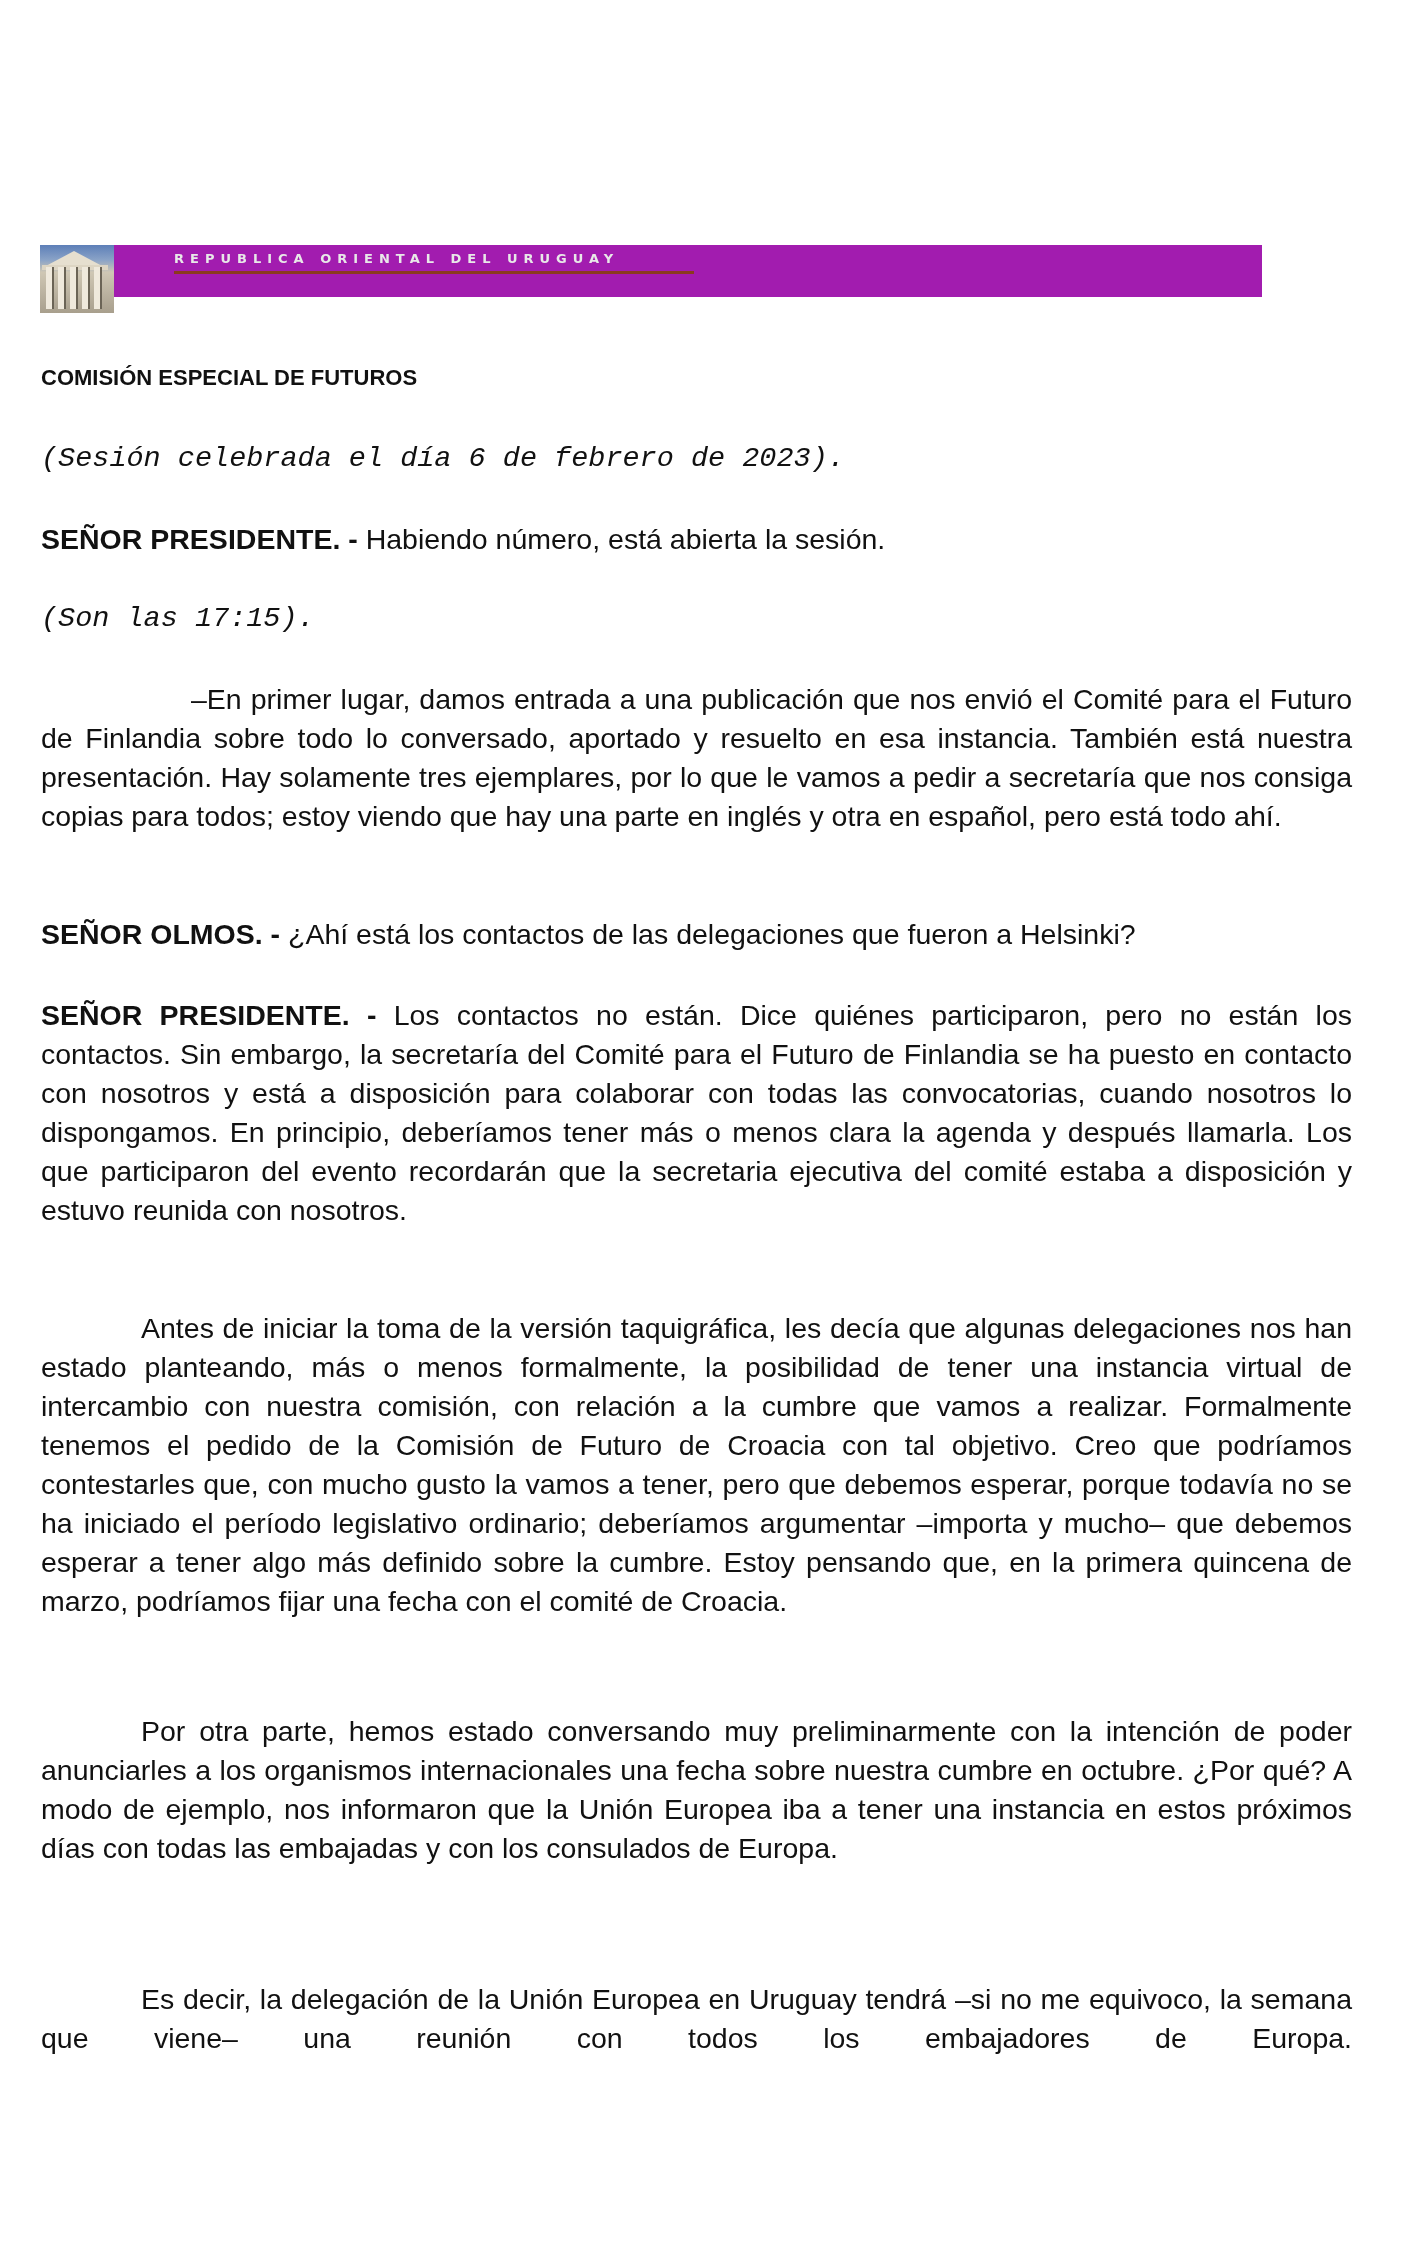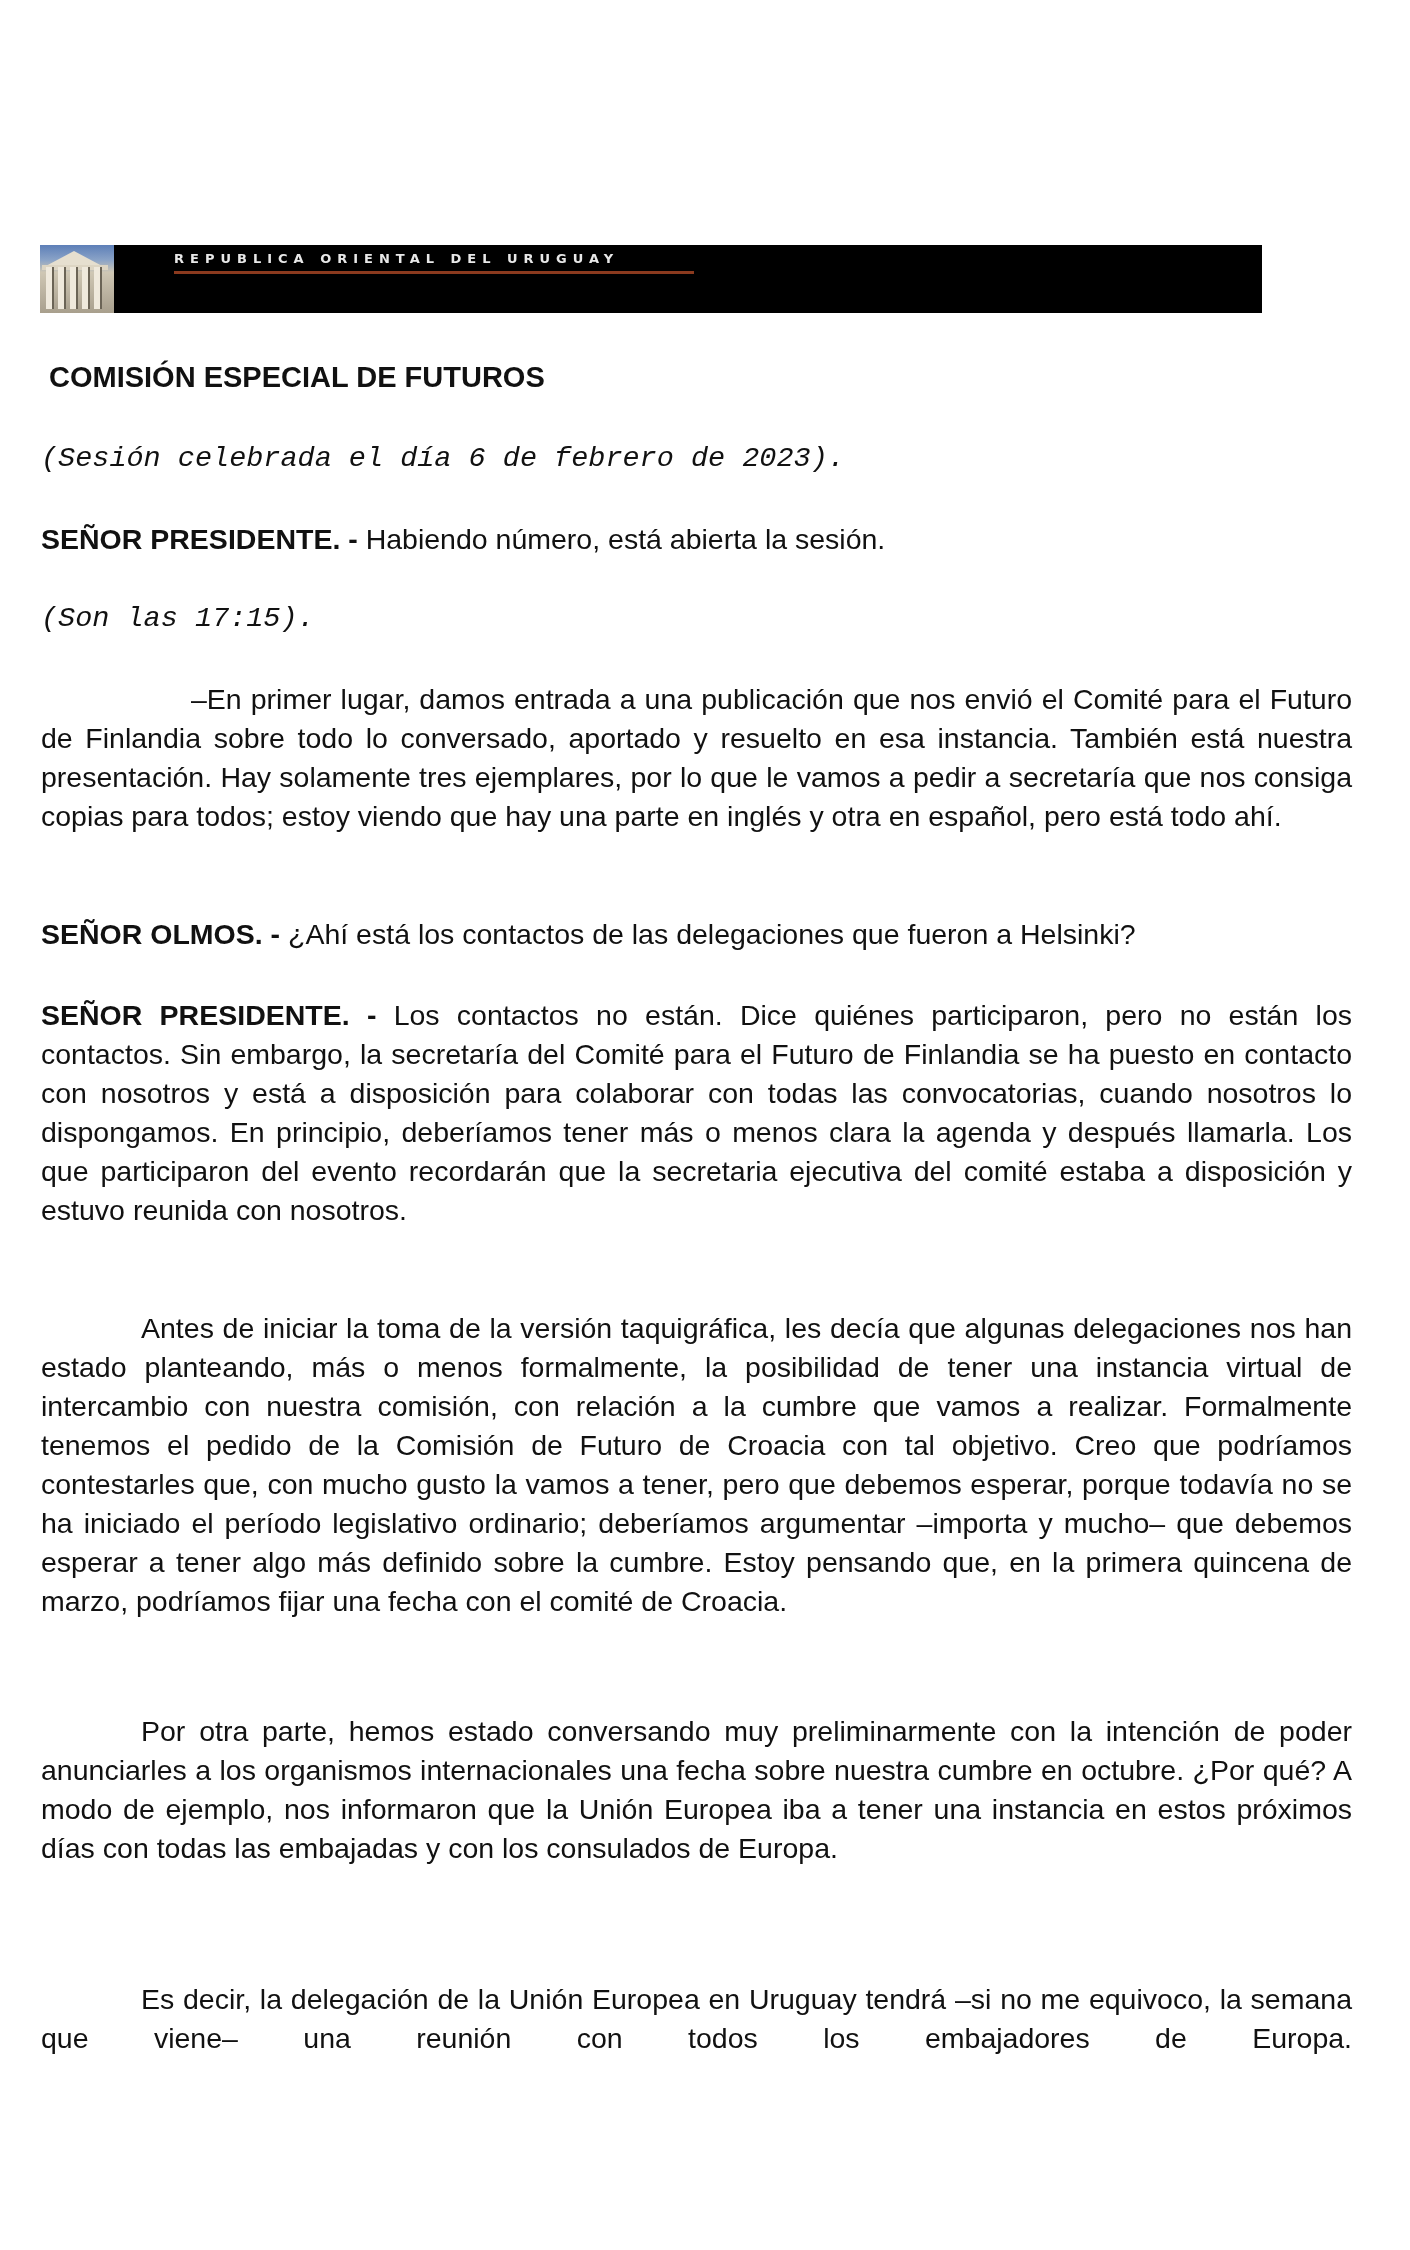--- a/index.html
+++ b/index.html
@@ -1,35 +1,35 @@
 <!DOCTYPE html>
 <html><head>
 <meta charset="utf-8">
 <style>
   html, body { margin: 0; padding: 0; background: #ffffff; }
   body { width: 1410px; height: 2250px; position: relative; overflow: hidden;
          font-family: "Liberation Sans", sans-serif; color: #111; }
-  .banner { position: absolute; left: 40px; top: 245px; width: 1222px; height: 68px;
-            background: #000000; display: flex; }
+  .banner { position: absolute; left: 40px; top: 245px; width: 1222px; height: 52px;
+            background: #a21caf; display: flex; }
   .banner-photo { width: 74px; height: 68px; position: relative; overflow: hidden;
                   background: linear-gradient(180deg, #5d7fb8 0%, #8aa3c7 22%, #cfc7b4 40%, #a89f8d 100%); }
   .banner-photo .col { position: absolute; top: 22px; bottom: 4px; width: 6px; background: #efe9dc; box-shadow: 2px 0 0 #6b6456; }
   .banner-photo .pediment { position: absolute; left: 4px; right: 10px; top: 6px; height: 16px;
             background: #e6dfcf; clip-path: polygon(0 100%, 50% 0, 100% 100%); }
   .banner-photo .entab { position: absolute; left: 2px; right: 6px; top: 20px; height: 5px; background: #ddd5c3; }
   .banner-text { margin-left: 60px; padding-top: 6px; }
   .banner-top { color: #e8e8e8; font-family: "DejaVu Sans", sans-serif; font-weight: bold;
                 font-size: 13px; letter-spacing: 6px; line-height: 16px; }
   .banner-rule { width: 520px; height: 3px; background: #8b3a1e; margin-top: 4px; }
   .banner-main { font-size: 27px; color: #fff; line-height: 34px; margin-top: 2px; }
   .banner-main .bold { font-weight: bold; }
   .banner-main .light { color: #d8d8d8; }
 
   .doc { position: absolute; left: 41px; width: 1311px; font-size: 28.5px; line-height: 39px; }
-  .title { position: absolute; left: 41px; top: 358px; font-size: 29px; font-weight: bold; line-height: 39px; margin-left: 8px; }
+  .title { position: absolute; left: 41px; top: 358px; font-size: 22px; font-weight: bold; line-height: 39px; }
   .it { font-style: italic; font-family: Liberation Mono, monospace; }
   .just { text-align: justify; text-align-last: left; }
   .indent { text-indent: 100px; }
   .indent2 { text-indent: 150px; }
   .speaker { font-weight: bold; }
 </style>
 </head>
 <body>
 
 <div class="banner">

